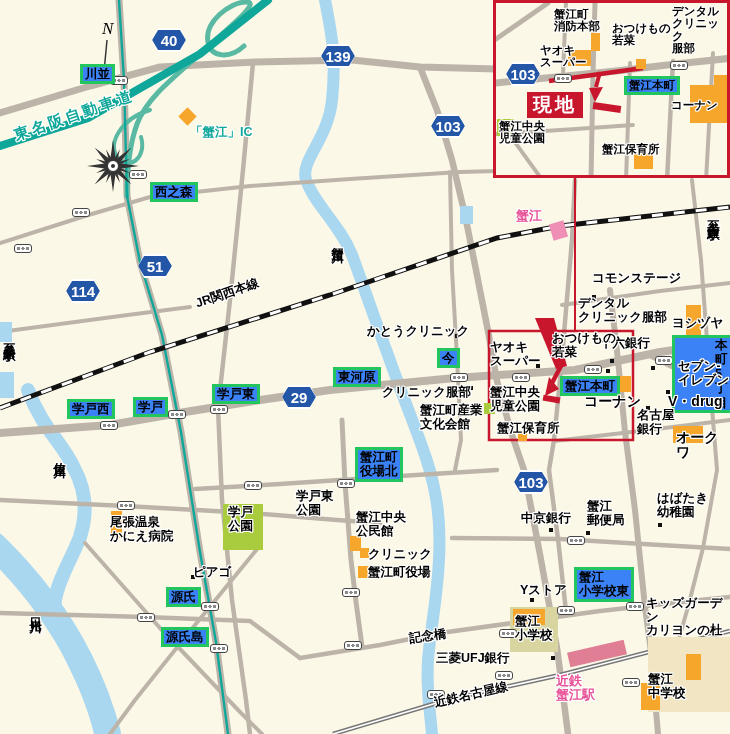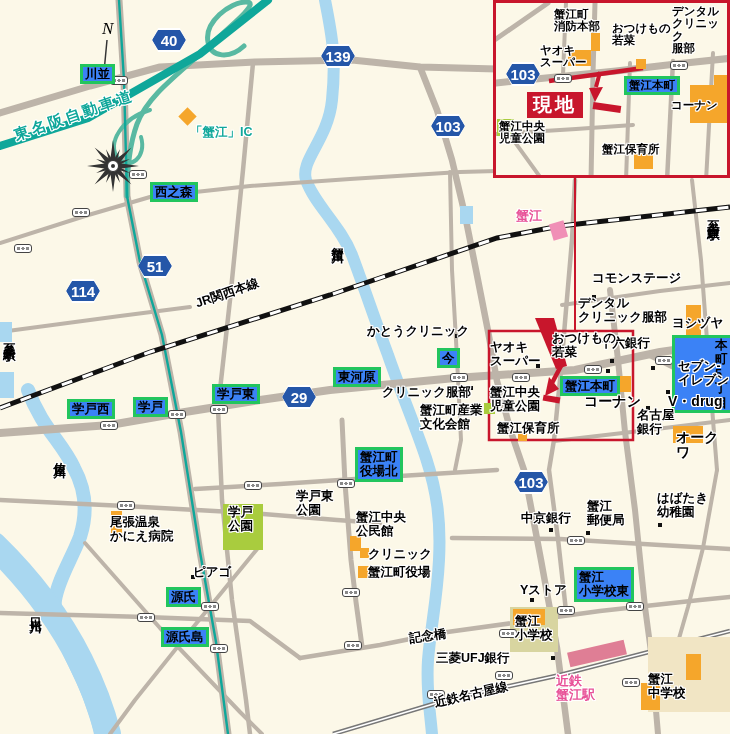--- a/index.html
+++ b/index.html
@@ -266,20 +266,22 @@
   <div class="lbl" style="left:368px;top:548px;">クリニック</div>
   <div class="lbl" style="left:368px;top:566px;">蟹江町役場</div>
   <div class="lbl" style="left:521px;top:513px;font-family:Liberation Mono, monospace;">中京銀行</div>
   <div class="lbl" style="left:587px;top:500px;">蟹江
 郵便局</div>
   <div class="lbl" style="left:657px;top:492px;">はばたき
 幼稚園</div>
   <div class="lbl" style="left:520px;top:584px;">Yストア</div>
   <div class="lbl box" style="left:574px;top:567px;">蟹江
 小学校東</div>
+  <div class="lbl" style="left:646px;top:597px;">キッズガーデン
+カリヨンの杜</div>
   <div class="lbl" style="left:409px;top:630px;transform:rotate(-8deg);">記念橋</div>
   <div class="lbl" style="left:436px;top:652px;">三菱UFJ銀行</div>
   <div class="lbl" style="left:515px;top:615px;">蟹江
 小学校</div>
   <div class="lbl" style="left:433px;top:697px;transform:rotate(-13deg);transform-origin:left top;">近鉄名古屋線</div>
   <div class="lbl pink" style="left:556px;top:674px;font-size:13px;">近鉄
 蟹江駅</div>
   <div class="lbl" style="left:648px;top:673px;">蟹江
 中学校</div>
 

